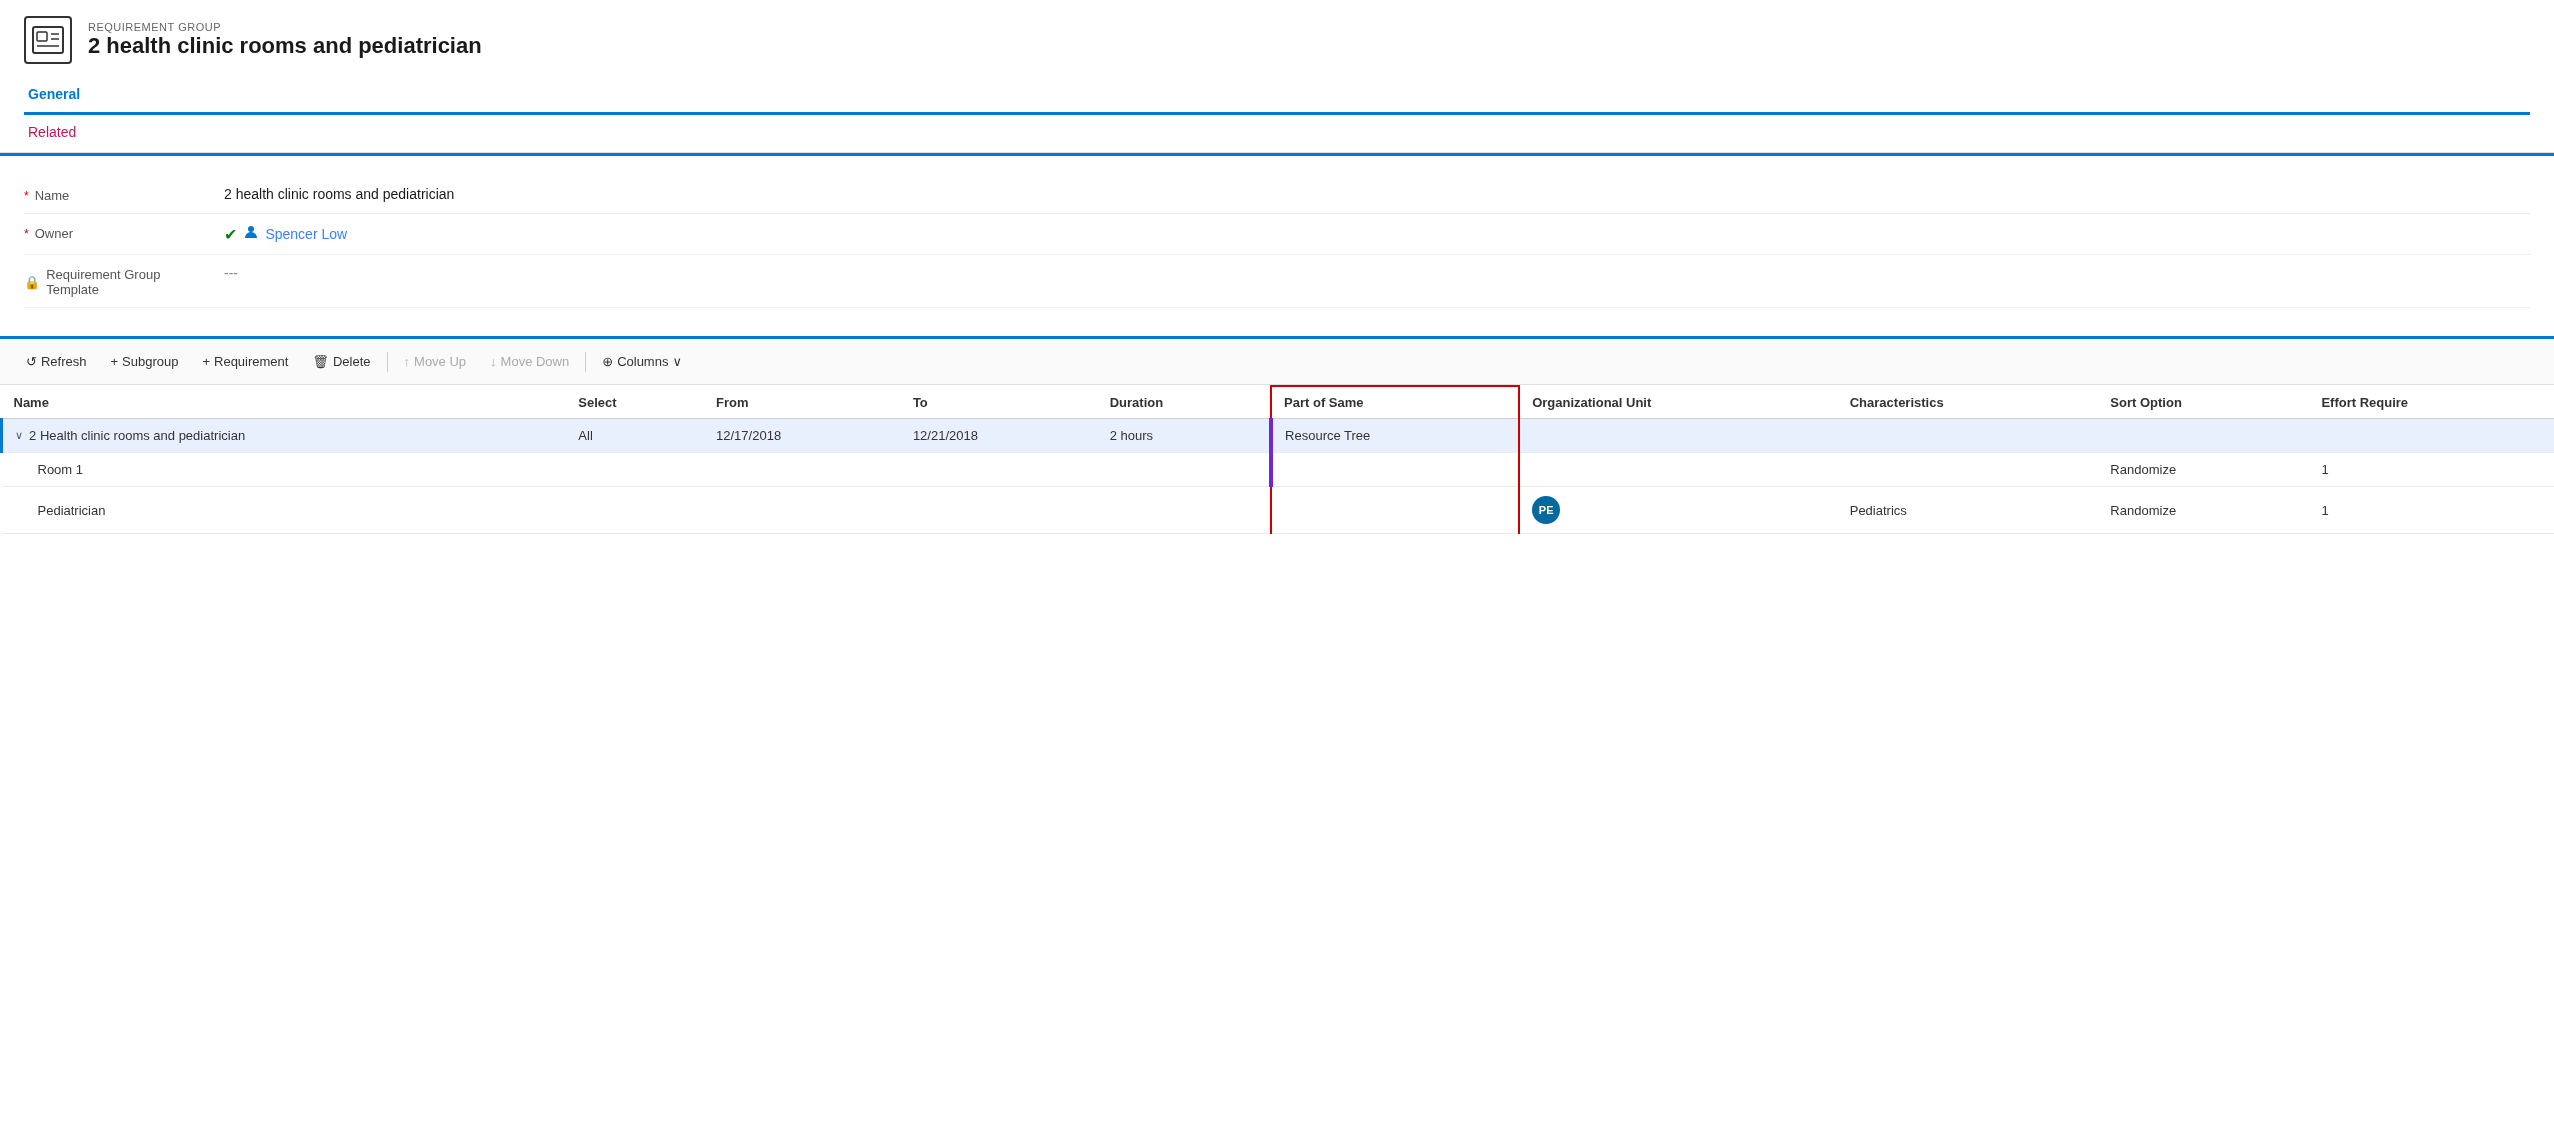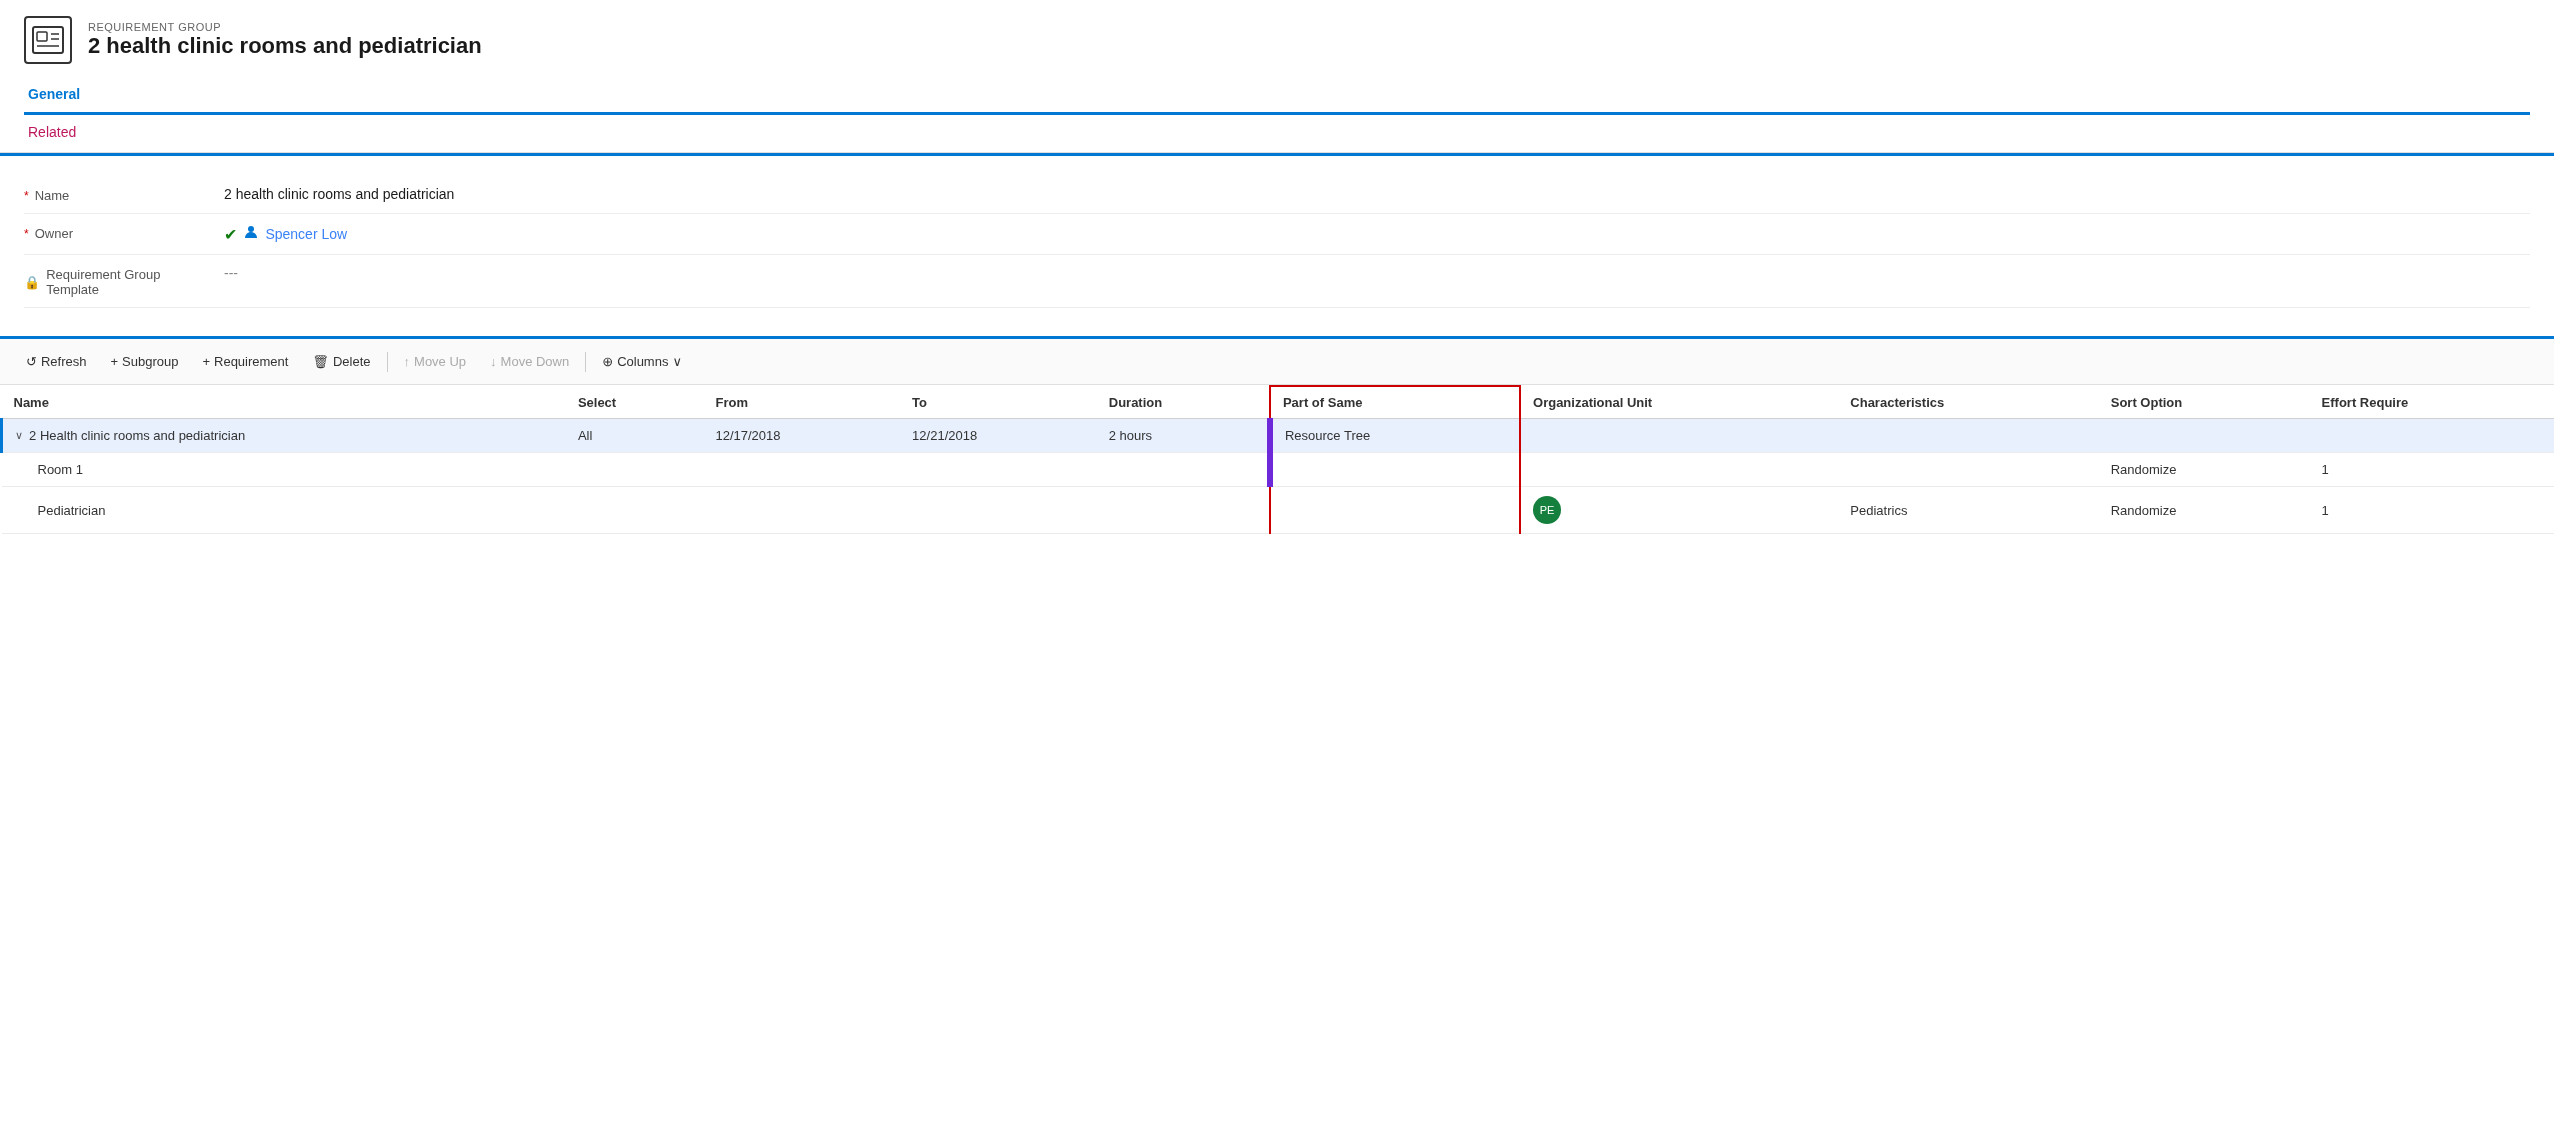--- a/index.html
+++ b/index.html
@@ -131,39 +131,39 @@
     .group-name-cell {
       display: flex; align-items: center; gap: 6px;
     }
     .chevron-icon { font-size: 11px; color: #555; }
 
     .highlighted-col-header {
       border: 2px solid #c00;
       border-bottom: 1px solid #d0d0d0;
     }
     .highlighted-cell {
-      border-left: 6px solid #6d28d9;
+      border-left: 4px solid #6d28d9;
       border-right: 2px solid #c00;
     }
     .highlighted-cell-bottom {
       border-left: 2px solid #c00;
       border-right: 2px solid #c00;
       border-bottom: 2px solid #c00;
     }
 
     .selected-row td { background: #e8f0fe !important; }
     .selected-row td:first-child { border-left: 3px solid #0078d4; }
 
     .avatar-badge {
       width: 28px; height: 28px;
       border-radius: 50%;
-      background: #15803d;
+      background: #0369a1;
       color: #fff;
       font-size: 11px;
-      font-weight: 400;
+      font-weight: 700;
       display: flex; align-items: center; justify-content: center;
     }
 
     .indent-cell { padding-left: 36px !important; }
   </style>
 </head>
 <body>
 
 <div class="page-header">
   <div class="header-icon">

